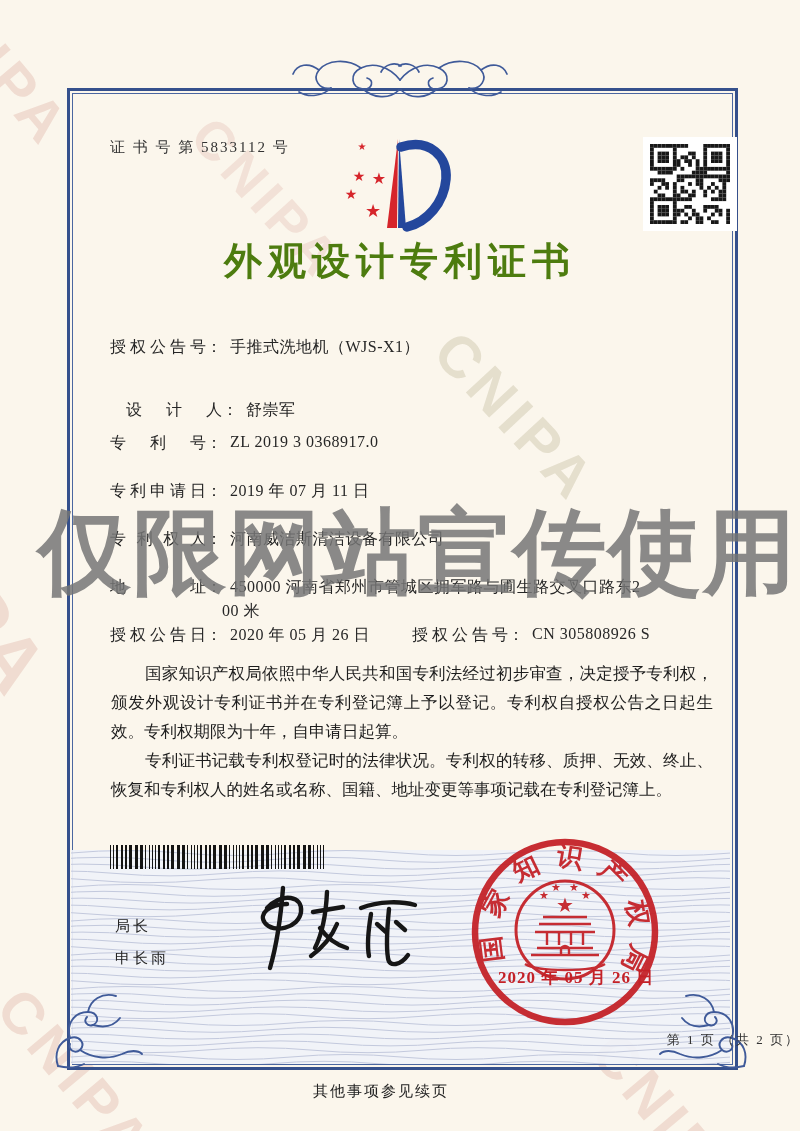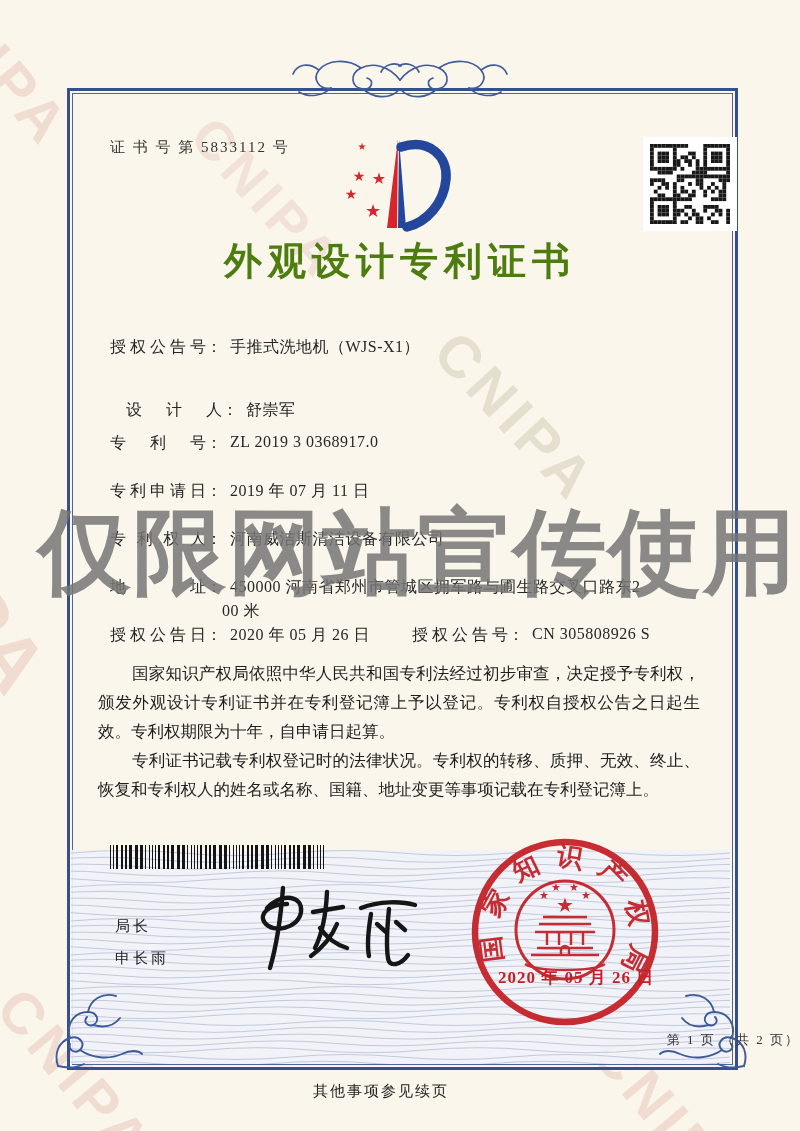--- a/index.html
+++ b/index.html
@@ -52,21 +52,21 @@
   .field{position:absolute; left:110px; font-size:16px; z-index:10; white-space:nowrap;}
   .flabel{display:inline-block; width:96px; text-align:justify; text-align-last:justify;
           vertical-align:top;}
   .fcolon{display:inline-block; vertical-align:top;}
   .fvalue{display:inline-block; margin-left:8px; vertical-align:top; letter-spacing:0.5px;}
   .f1{top:337px;} .f2{top:400px;margin-left:16px;} .f3{top:433px;} .f4{top:481px;} .f5{top:529px;}
   .f6{top:577px;} .f6 .fvalue2{position:absolute; left:112px; top:24px; letter-spacing:0.5px;text-align:right;}
   .f7{top:625px;}
   .grant2{margin-left:42px;}
   
-  .body-text{position:absolute; left:98px; top:659px; width:602px; z-index:10;
+  .body-text{position:absolute; left:111px; top:659px; width:602px; z-index:10;
              font-size:16.5px; line-height:29px; text-align:justify; color:#1d1d1d;}
   .body-text p{margin:0; text-indent:34px;}
   
   .barcode{position:absolute; left:110px; top:845px; width:222px; height:24px; z-index:10;}
   .signer{position:absolute; left:115px; top:910px; z-index:10;
           font-family:"Liberation Sans","DejaVu Sans",sans-serif;
           font-size:15px; letter-spacing:3px; color:#222; line-height:32px;}
   .autograph{position:absolute; left:225px; top:878px; width:200px; height:104px; z-index:11;}
   .seal{position:absolute; left:465px; top:832px; width:200px; height:200px; z-index:12; opacity:0.94;}
   .seal-date{position:absolute; left:498px; top:966px; z-index:13; font-size:17px;

